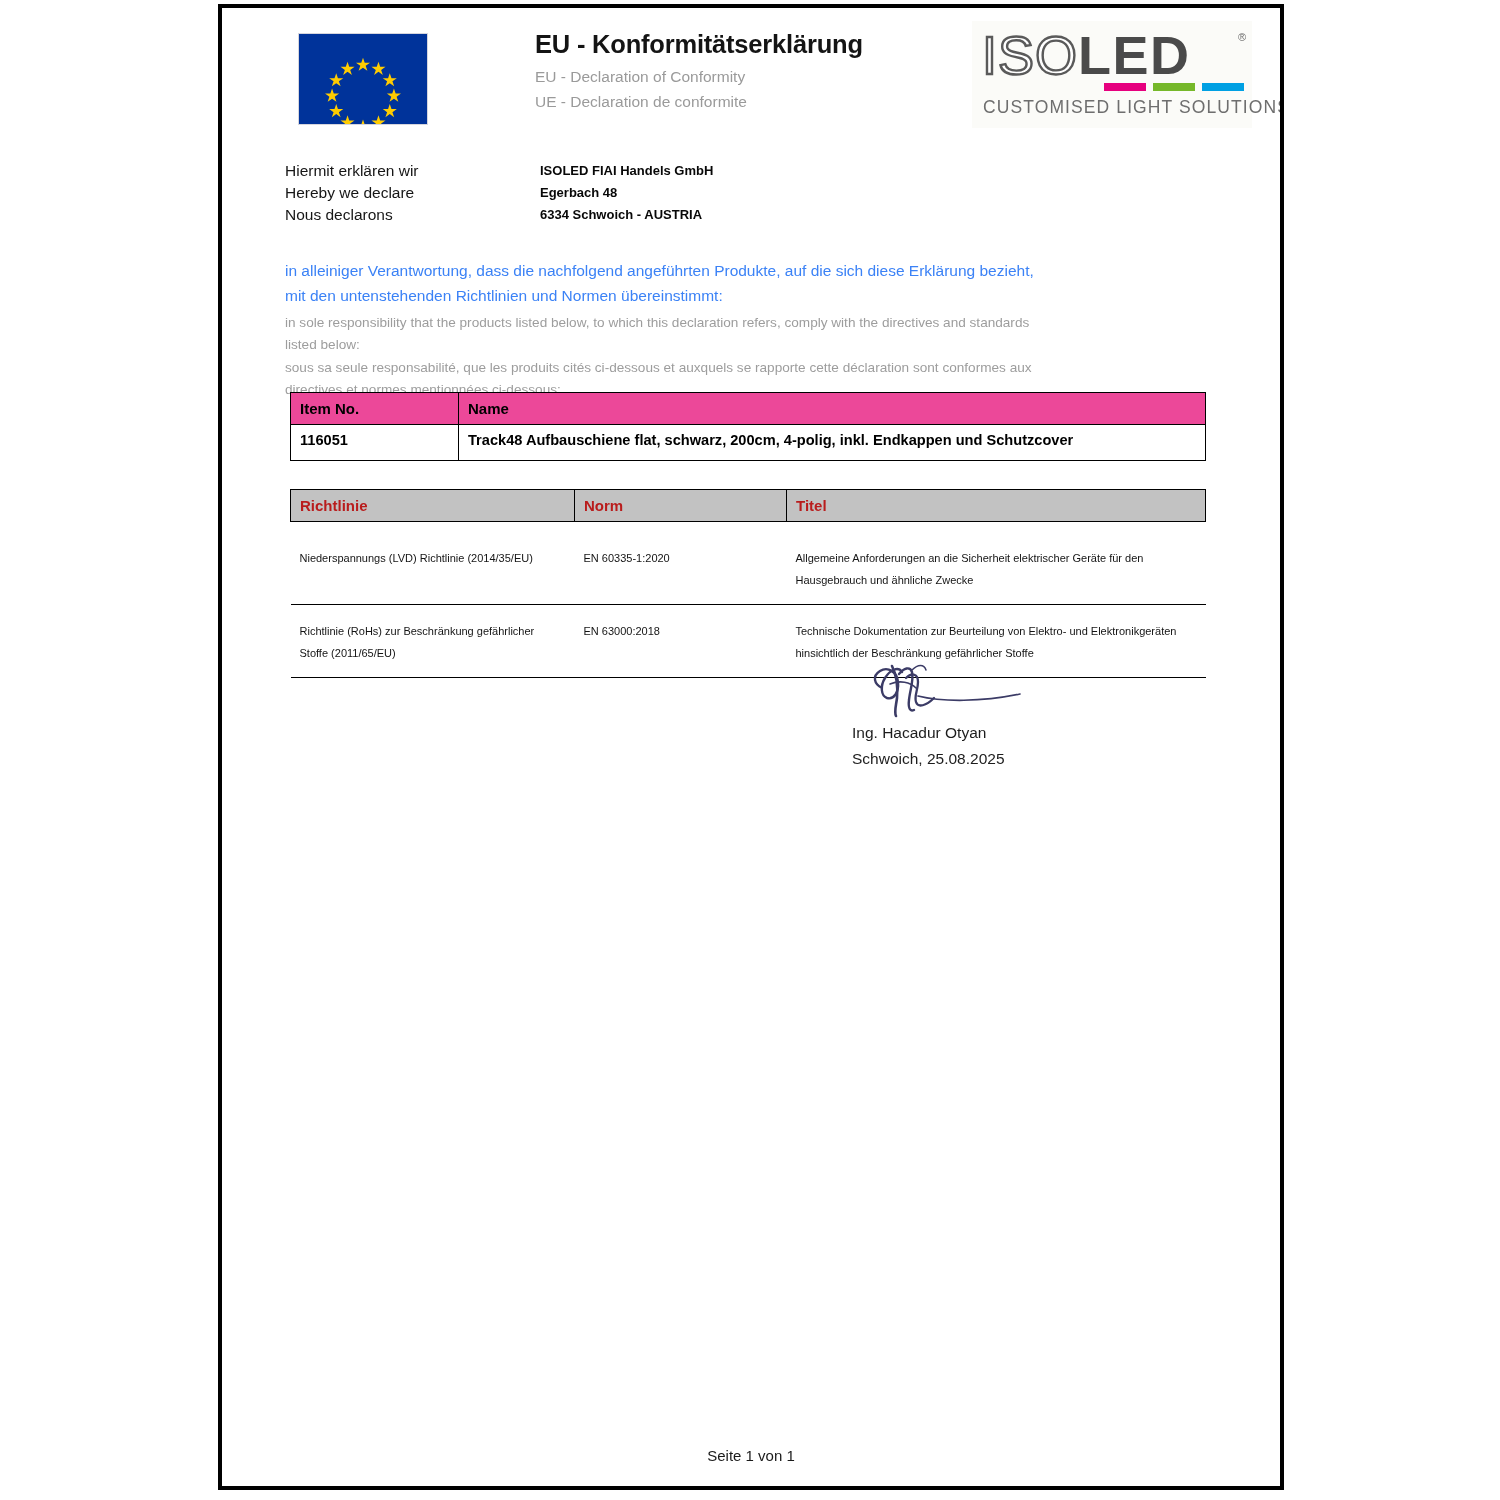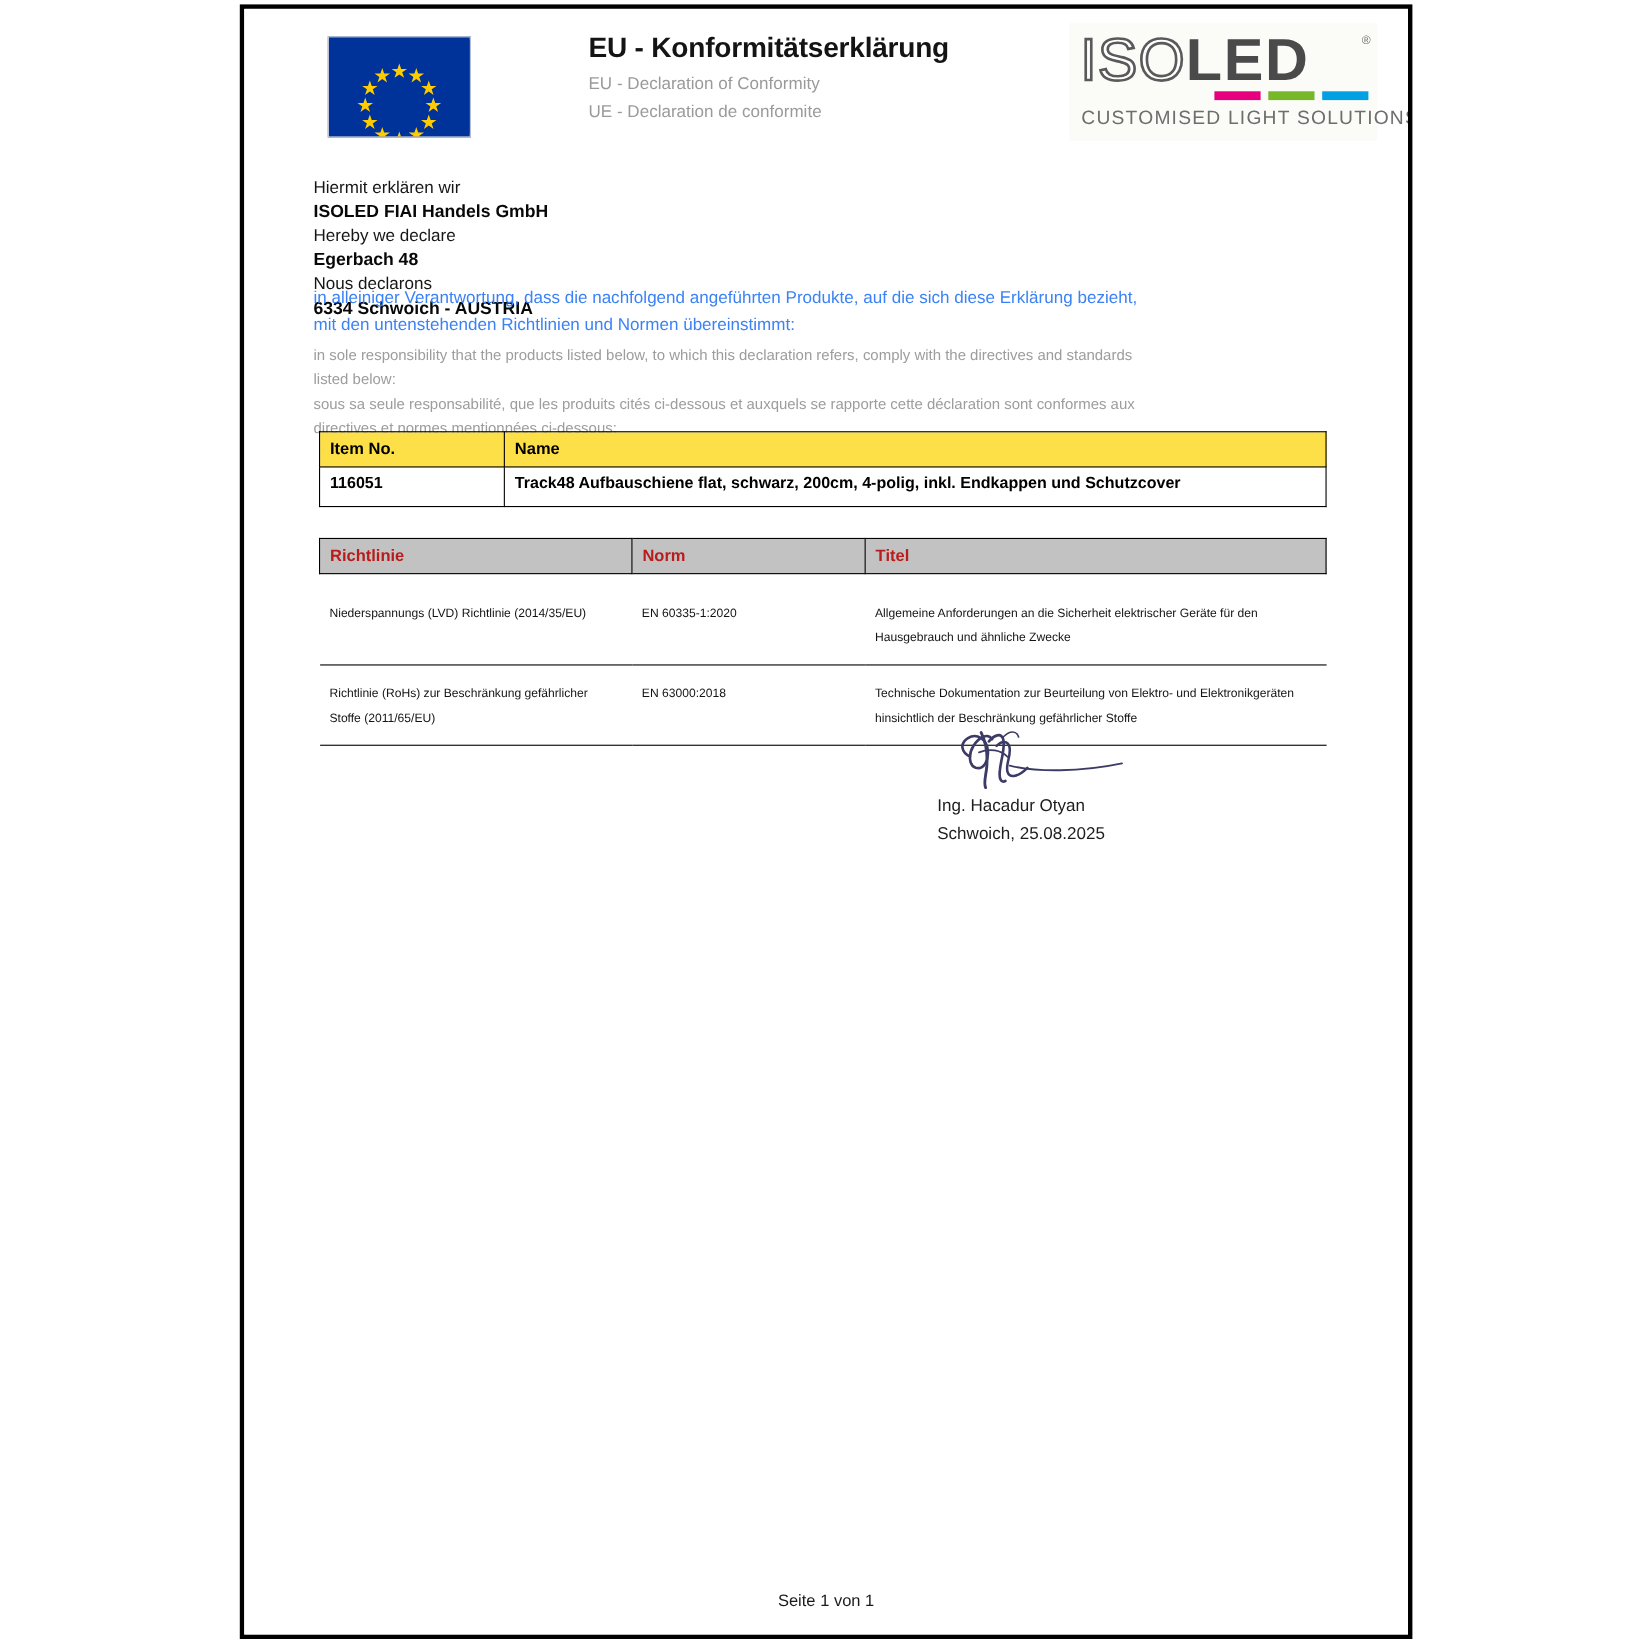--- a/index.html
+++ b/index.html
@@ -118,29 +118,28 @@
   
   .declare {
     position: absolute;
     left: 63px; top: 152px;
     width: 900px;
   }
   .declare-row {
     display: flex;
     line-height: 22px;
     margin-bottom: 0px;
-    flex-direction: column;
   }
   .declare-left {
     width: 255px;
     font-size: 15.5px;
     color: #161616;
   }
   .declare-right {
-    font-size: 16px;
+    font-size: 13px;
     font-weight: bold;
     color: #080808;
   }
 
   
   .resp {
     position: absolute;
     left: 63px; top: 250px;
     width: 770px;
   }
@@ -168,21 +167,21 @@
     left: 68px; top: 384px;
     width: 916px;
   }
   .tbl.products th, .tbl.products td {
     border: 1.6px solid #000000;
     padding: 7px 9px;
     text-align: left;
     vertical-align: top;
   }
   .tbl.products th {
-    background: #fde047;
+    background: #ec4899;
     font-size: 15px;
     font-weight: bold;
     color: #000000;
     height: 28px;
   }
   .tbl.products td {
     font-size: 14.6px;
     font-weight: bold;
     color: #000000;
     height: 36px;

